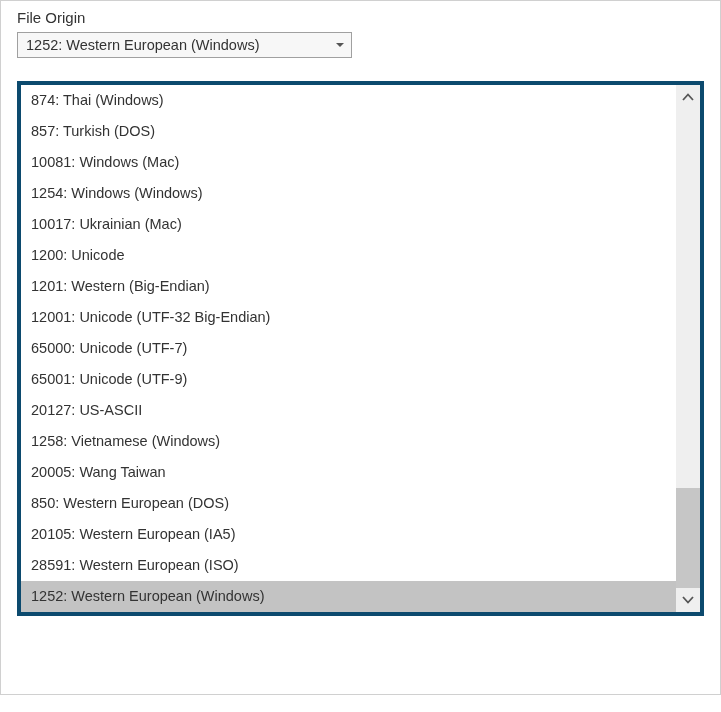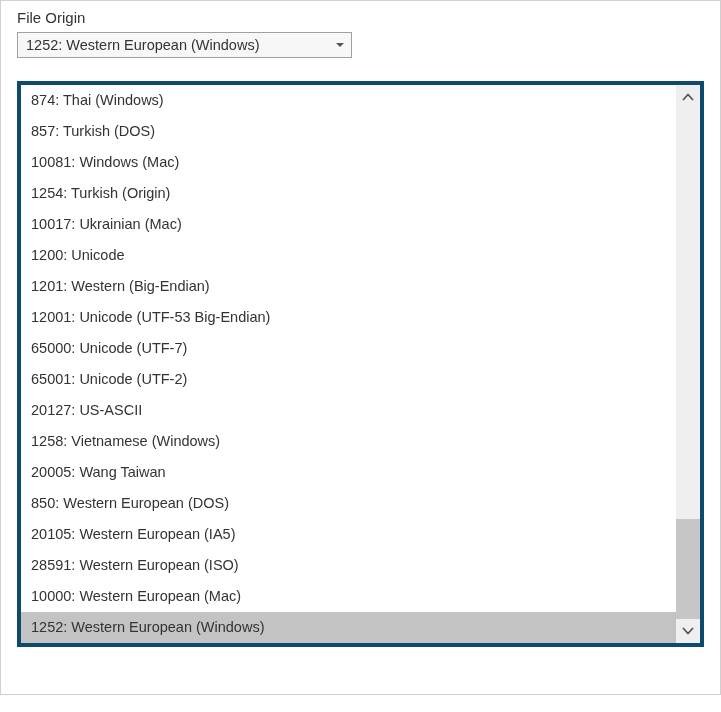--- a/index.html
+++ b/index.html
@@ -129,34 +129,33 @@
           <path d="M0 0 L4 4 L8 0 Z" fill="#555"></path>
         </svg>
     </div>
   </div>
 
   <div class="dropdown">
     <div class="options" id="options-host">
         <div class="option">874: Thai (Windows)</div>
         <div class="option">857: Turkish (DOS)</div>
         <div class="option">10081: Windows (Mac)</div>
-        <div class="option">1254: Turkish (Origin)</div>
+        <div class="option">1254: Windows (Windows)</div>
         <div class="option">10017: Ukrainian (Mac)</div>
         <div class="option">1200: Unicode</div>
         <div class="option">1201: Western (Big-Endian)</div>
-        <div class="option">12001: Unicode (UTF-53 Big-Endian)</div>
+        <div class="option">12001: Unicode (UTF-32 Big-Endian)</div>
         <div class="option">65000: Unicode (UTF-7)</div>
-        <div class="option">65001: Unicode (UTF-2)</div>
+        <div class="option">65001: Unicode (UTF-9)</div>
         <div class="option">20127: US-ASCII</div>
         <div class="option">1258: Vietnamese (Windows)</div>
         <div class="option">20005: Wang Taiwan</div>
         <div class="option">850: Western European (DOS)</div>
         <div class="option">20105: Western European (IA5)</div>
         <div class="option">28591: Western European (ISO)</div>
-        <div class="option">10000: Western European (Mac)</div>
         <div class="option selected">1252: Western European (Windows)</div>
       </div>
     <div class="scrollbar">
       <div class="scroll-arrow">
         <svg viewBox="0 0 12 8">
             <path d="M1 7 L6 1.5 L11 7" fill="none" stroke="#555" stroke-width="1.8"></path>
           </svg>
       </div>
       <div class="scroll-track">
         <div class="scroll-thumb"></div>

